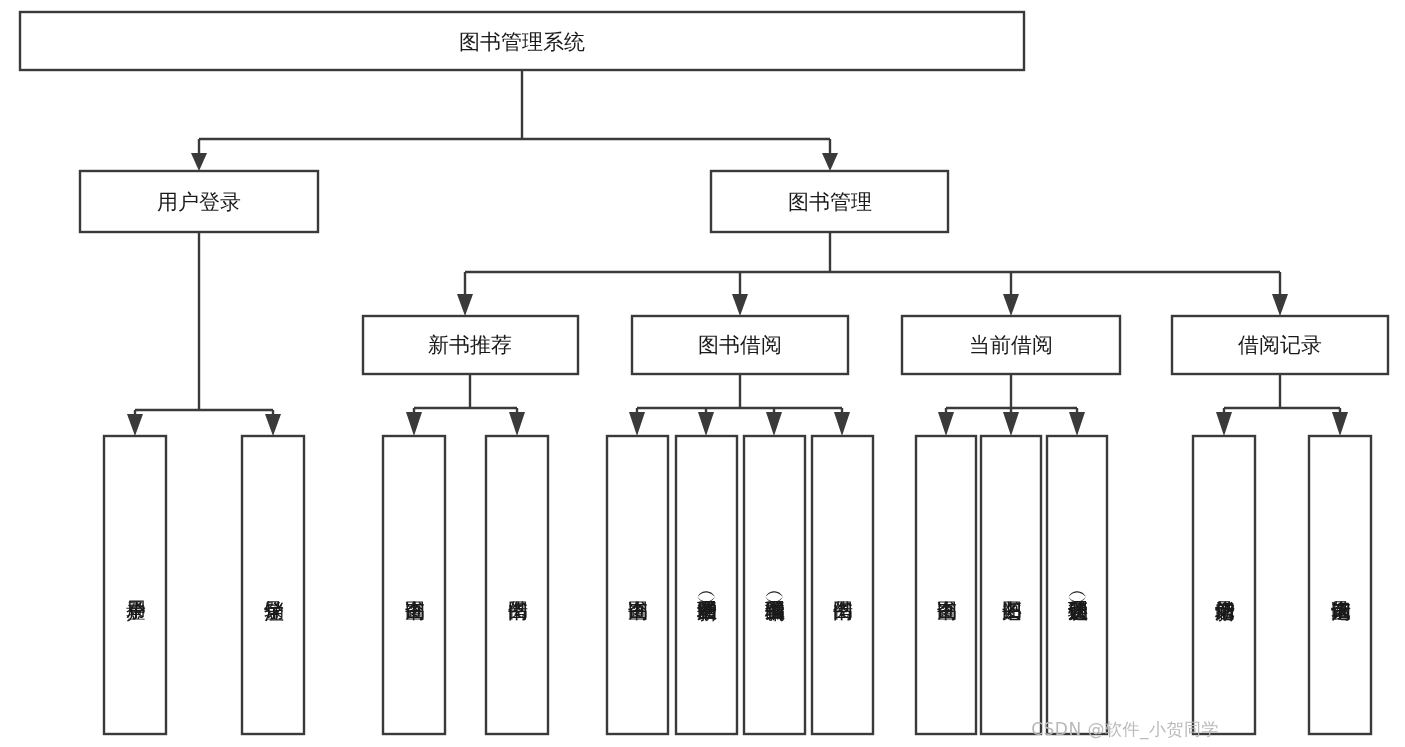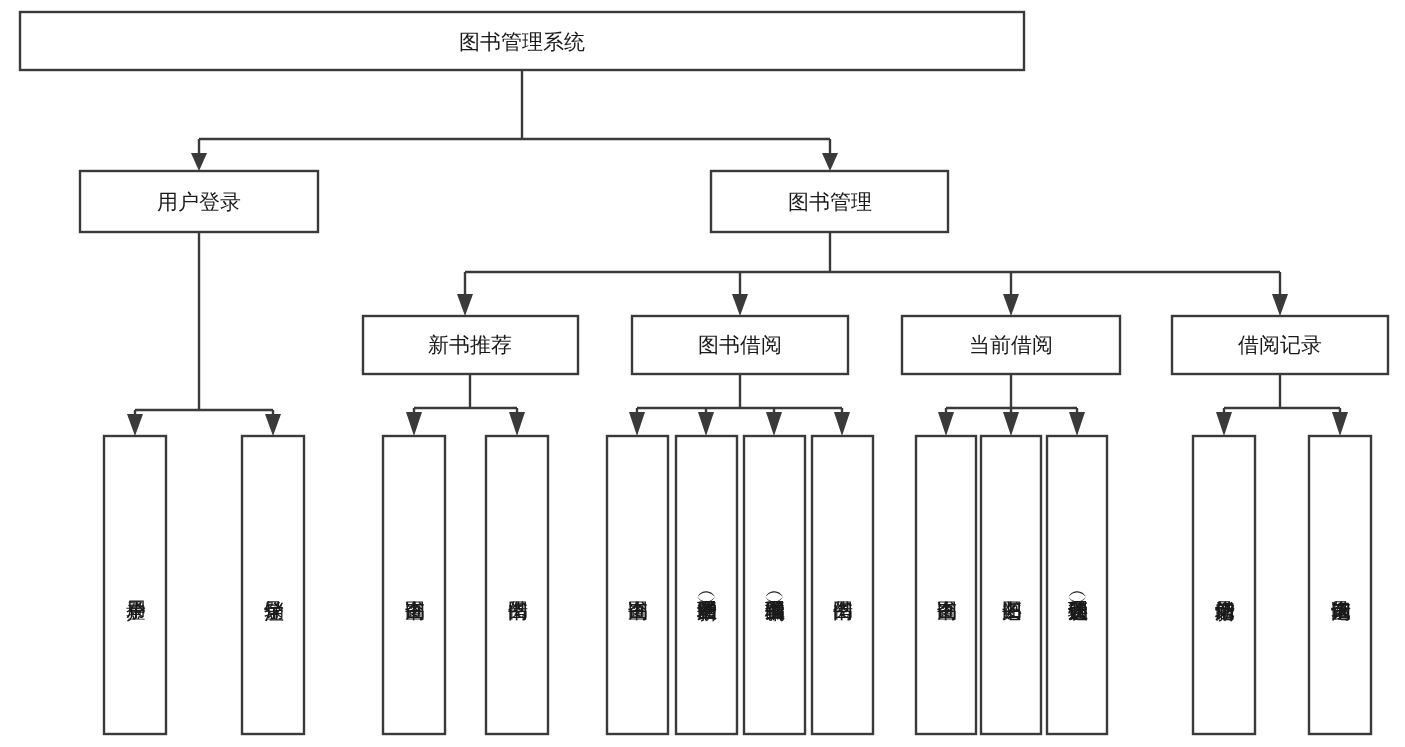--- a/index.html
+++ b/index.html
@@ -222,13 +222,14 @@
       <rect class="node-box" x="1193" y="436" width="62" height="298"></rect>
       <text class="node-label-vertical" x="1224" y="585">新增借阅记录</text>
     </g>
     <g>
       <rect class="node-box" x="1309" y="436" width="62" height="298"></rect>
       <text class="node-label-vertical" x="1340" y="585">查询借阅记录</text>
     </g>
 
   </svg>
 
+  <div class="watermark">CSDN @软件_小贺同学</div>
 </div>
 
 </body></html>

